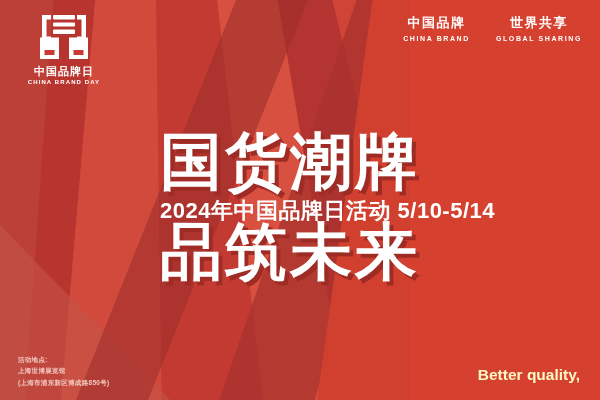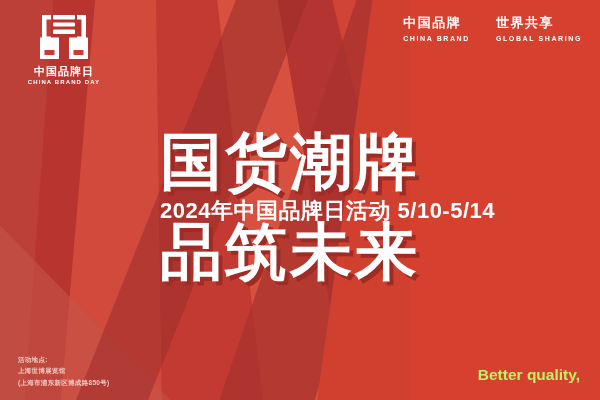--- a/index.html
+++ b/index.html
@@ -121,21 +121,21 @@
 
   
   .toplock {
     position: absolute;
     right: 18px;
     top: 14px;
     display: flex;
     gap: 26px;
     z-index: 6;
   }
-  .lock-item { text-align: left; }
+  .lock-item { text-align: center; }
   .lock-cn {
     font-size: 13px;
     font-weight: bold;
     color: #ffffff;
     letter-spacing: 1.5px;
     white-space: nowrap;
   }
   .lock-en {
     font-size: 7px;
     font-weight: bold;
@@ -177,21 +177,21 @@
   .tagline {
     position: absolute;
     right: 20px;
     bottom: 14px;
     z-index: 7;
     text-align: right;
   }
   .tag-line {
     font-size: 15.5px;
     font-weight: bold;
-    color: #bef264;
+    color: #fef9c3;
     line-height: 1.35;
     white-space: nowrap;
     margin-top: 40px;
   }
 
   
   .venue {
     position: absolute;
     left: 18px;
     bottom: 12px;

